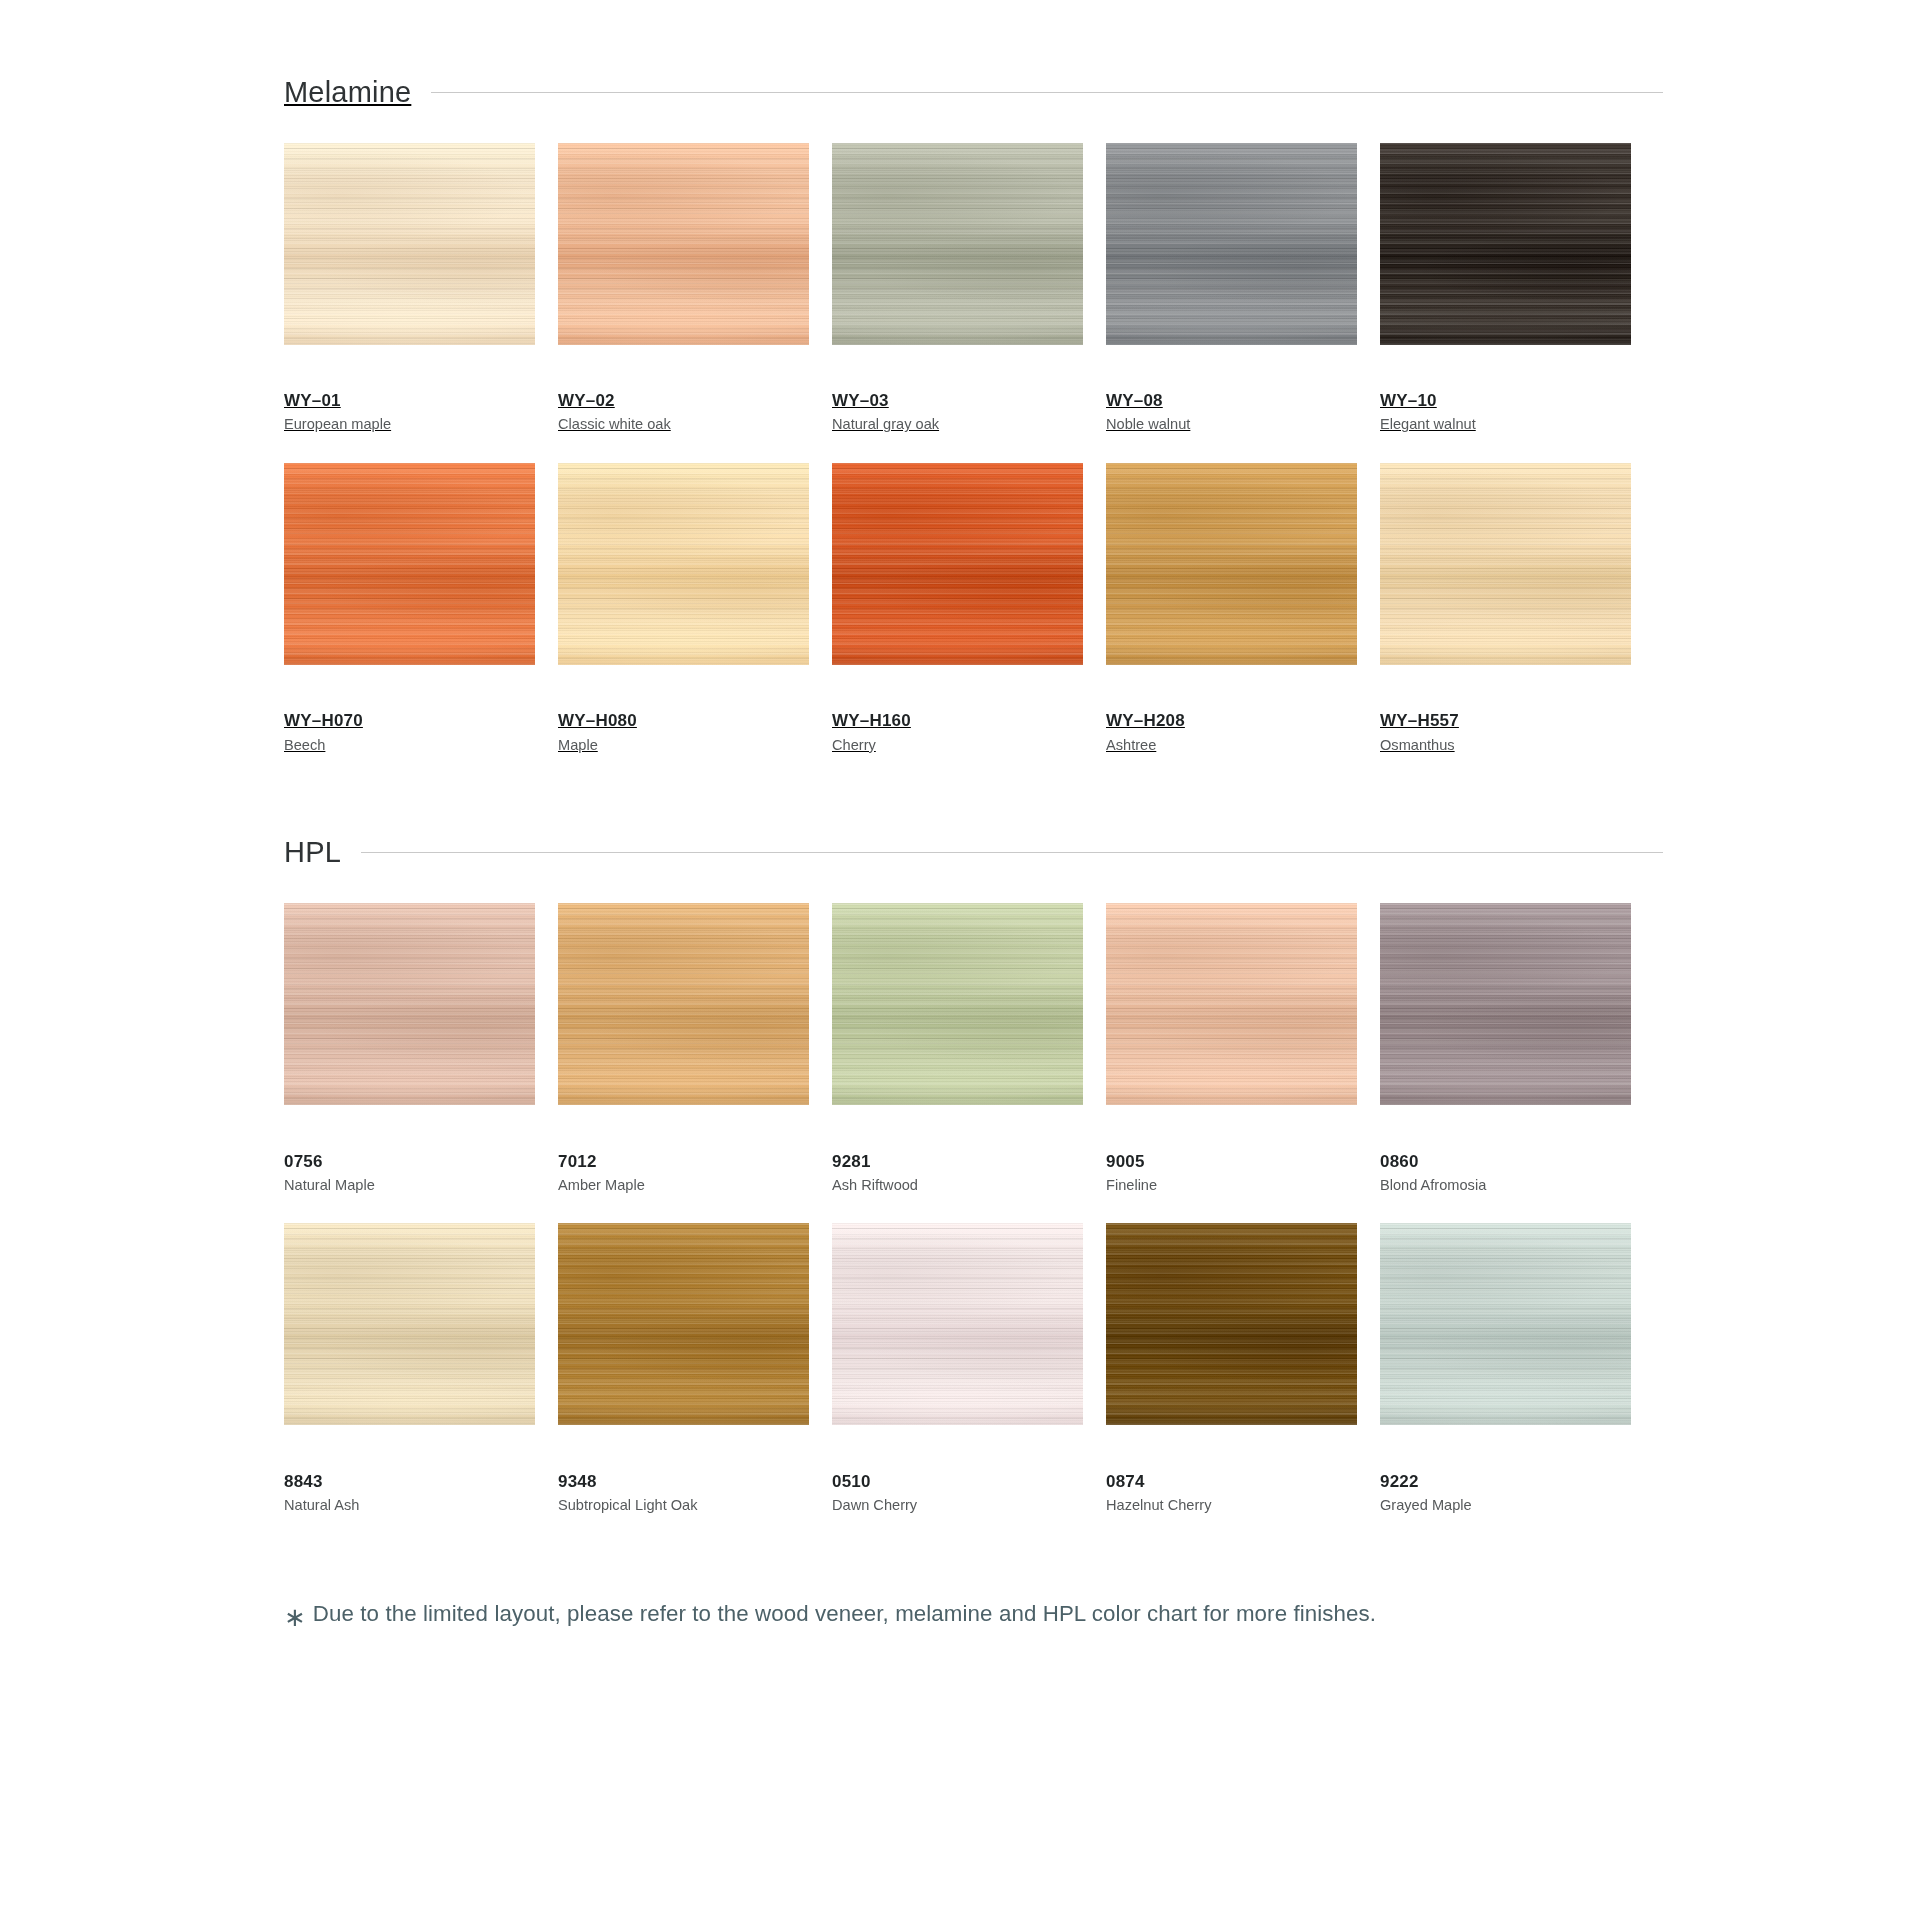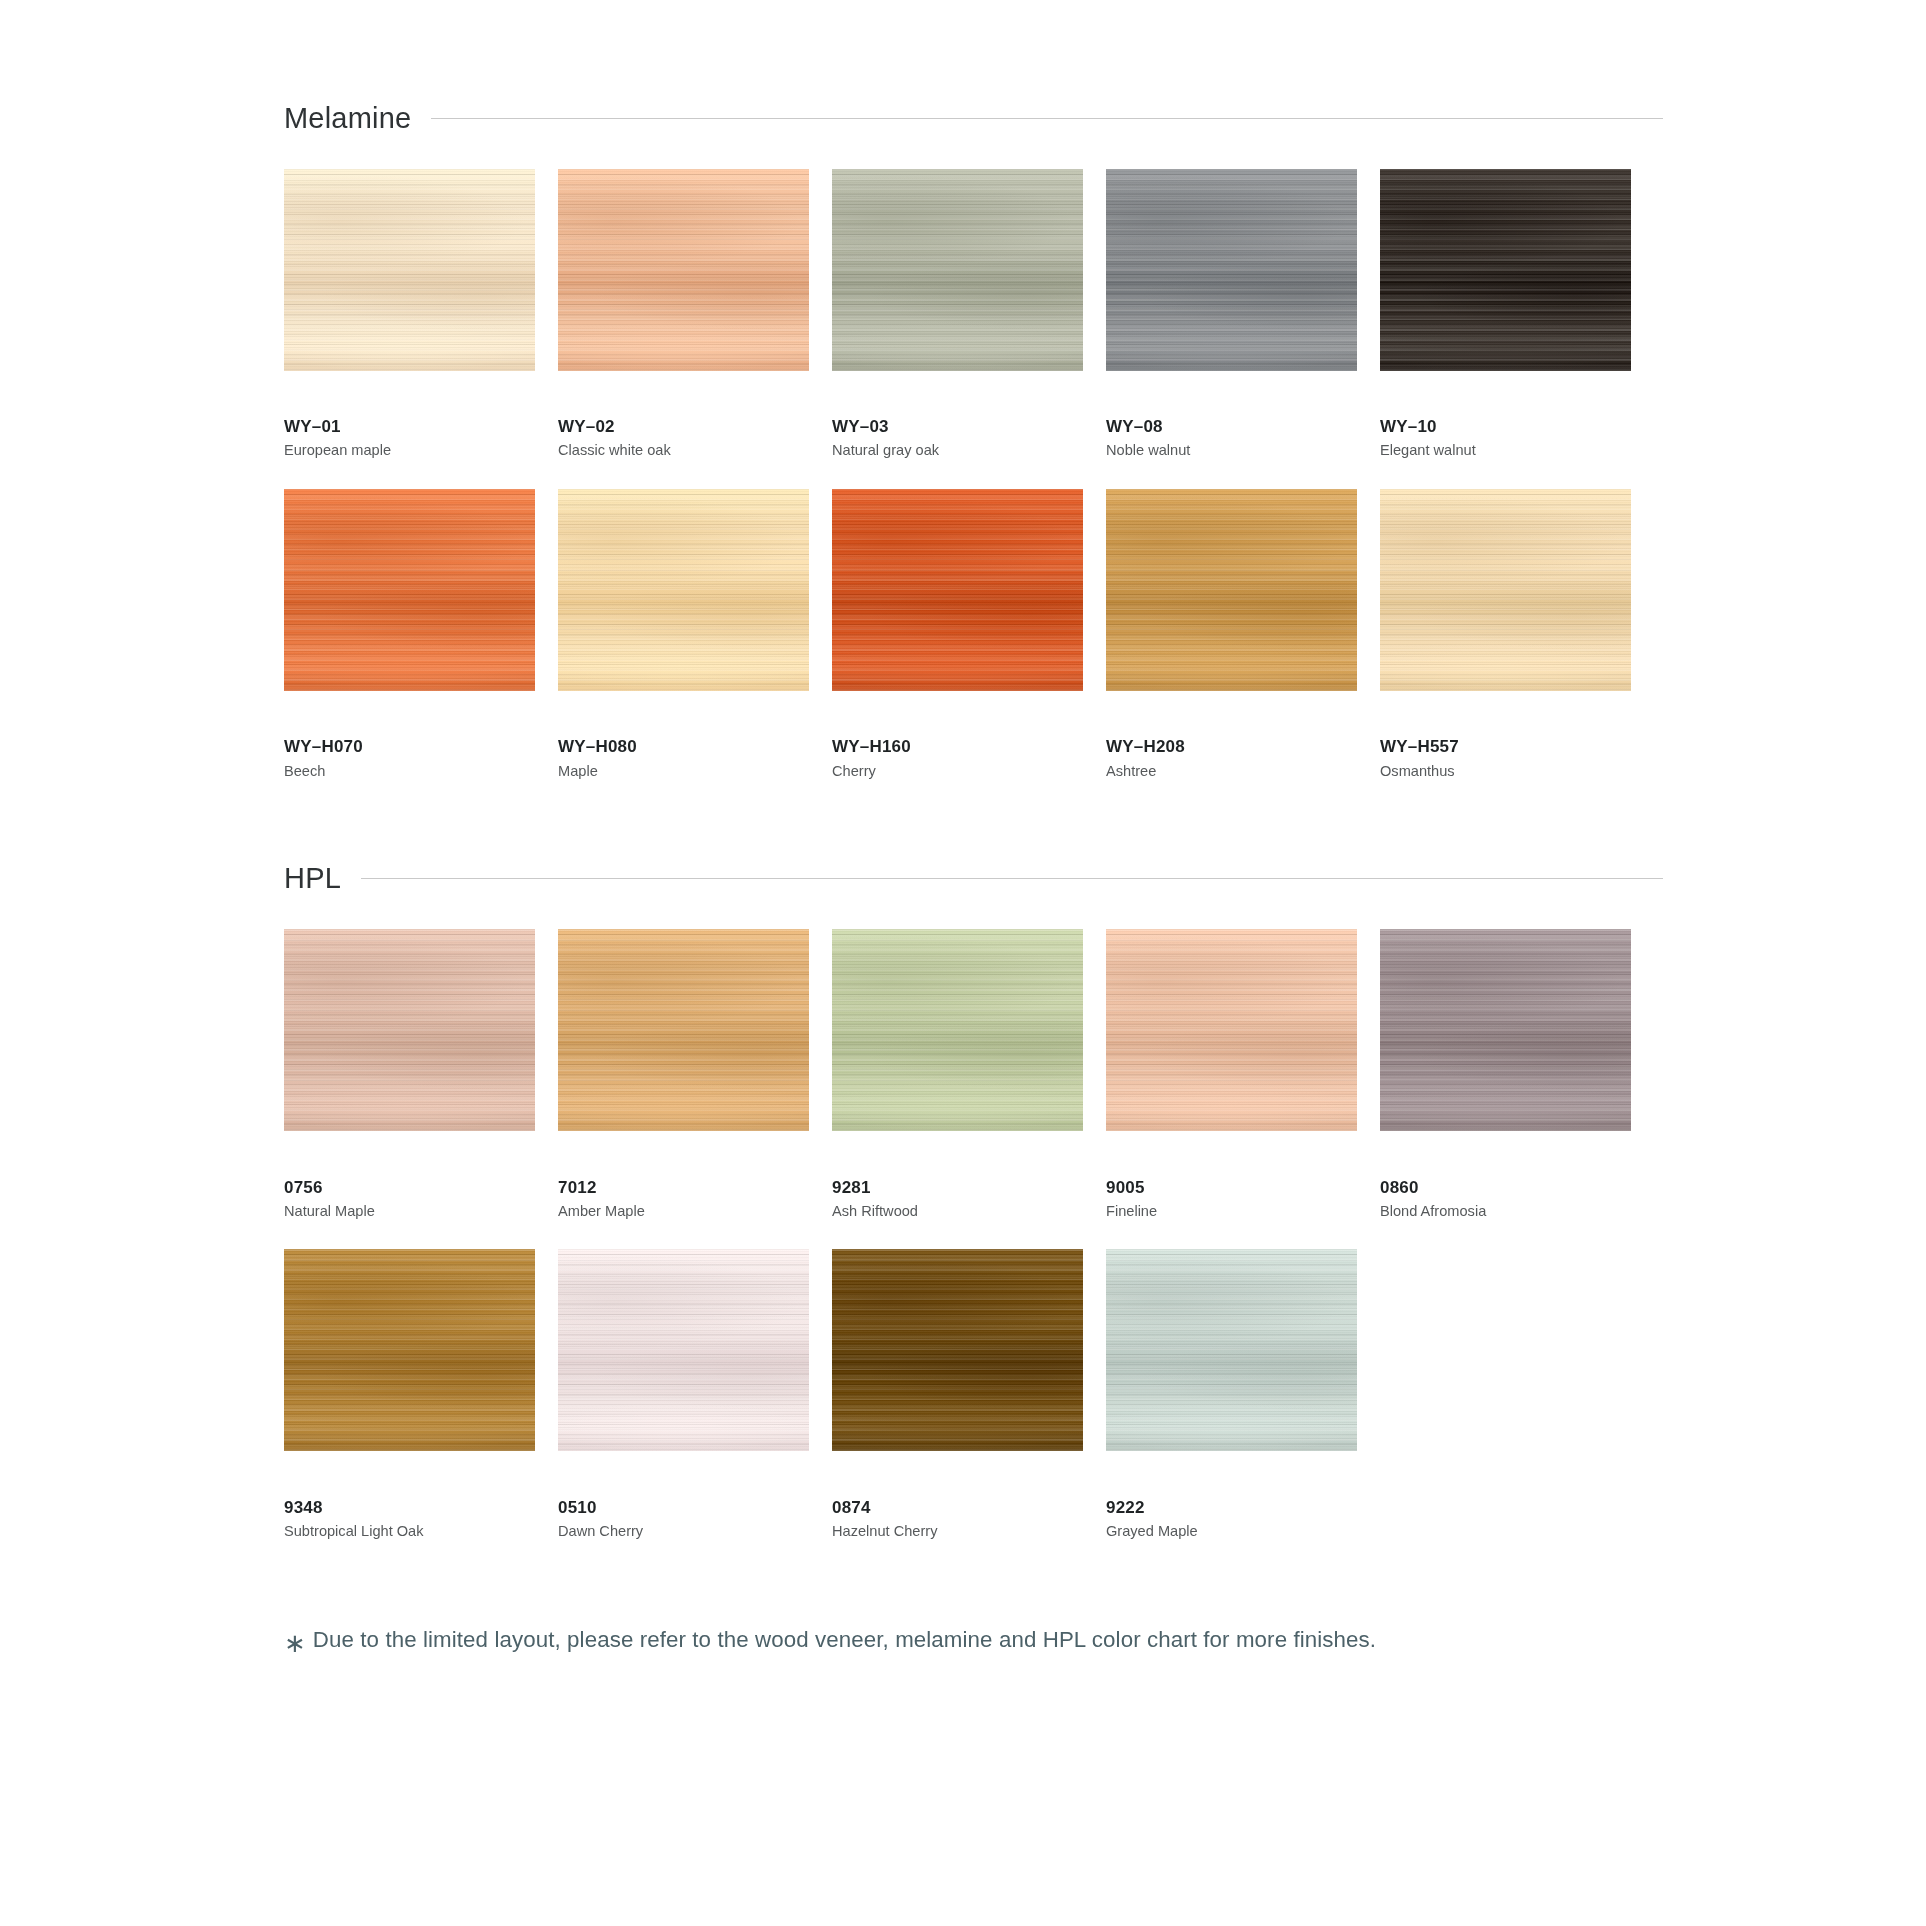--- a/index.html
+++ b/index.html
@@ -134,21 +134,21 @@
     color: #4c6168;
     letter-spacing: 0.1px;
   }
 </style>
 </head>
 <body>
 
 <div id="page">
   <div class="content">
 
-    <div class="section" style="padding-top:95px;">
+    <div class="section" style="padding-top:69px;text-decoration:underline;">
       <div class="section-head">
         <div class="section-title">Melamine</div>
         <div class="section-rule"></div>
       </div>
       <div class="grid" id="grid-melamine">
           <div class="cell">
             <div class="swatch" style="background: linear-gradient(rgb(255, 244, 215) 0%, rgb(245, 228, 199) 18%, rgb(251, 234, 205) 38%, rgb(233, 208, 173) 56%, rgb(245, 228, 199) 74%, rgb(255, 238, 209) 88%, rgb(233, 208, 173) 100%);">
               <div class="grain-a" style="background: repeating-linear-gradient(rgba(255, 255, 255, 0.16) 0px, rgba(255, 255, 255, 0.16) 1.5px, rgba(0, 0, 0, 0) 1.5px, rgba(0, 0, 0, 0) 4.6px, rgba(0, 0, 0, 0.07) 4.6px, rgba(0, 0, 0, 0.07) 6.2px, rgba(255, 255, 255, 0.07) 6.2px, rgba(255, 255, 255, 0.07) 10px);"></div>
               <div class="grain-b" style="background: radial-gradient(120% 38% at 22% 26%, rgba(219, 194, 159, 0.333) 0%, transparent 62%), radial-gradient(110% 30% at 78% 62%, rgba(219, 194, 159, 0.267) 0%, transparent 58%), radial-gradient(90% 22% at 48% 88%, rgba(255, 244, 215, 0.4) 0%, transparent 60%);"></div>
             </div>
@@ -302,20 +302,30 @@
             <div class="swatch" style="background: linear-gradient(rgb(171, 155, 158) 0%, rgb(155, 139, 142) 18%, rgb(161, 145, 148) 38%, rgb(135, 118, 120) 56%, rgb(155, 139, 142) 74%, rgb(165, 149, 152) 88%, rgb(135, 118, 120) 100%);">
               <div class="grain-a" style="background: repeating-linear-gradient(rgba(255, 255, 255, 0.16) 0px, rgba(255, 255, 255, 0.16) 1.5px, rgba(0, 0, 0, 0) 1.5px, rgba(0, 0, 0, 0) 4.6px, rgba(0, 0, 0, 0.07) 4.6px, rgba(0, 0, 0, 0.07) 6.2px, rgba(255, 255, 255, 0.07) 6.2px, rgba(255, 255, 255, 0.07) 10px);"></div>
               <div class="grain-b" style="background: radial-gradient(120% 38% at 22% 26%, rgba(121, 104, 106, 0.333) 0%, transparent 62%), radial-gradient(110% 30% at 78% 62%, rgba(121, 104, 106, 0.267) 0%, transparent 58%), radial-gradient(90% 22% at 48% 88%, rgba(171, 155, 158, 0.4) 0%, transparent 60%);"></div>
             </div>
             <div class="labels">
               <div class="code">0860</div>
               <div class="name">Blond Afromosia</div>
             </div>
           </div>
           <div class="cell">
+            <div class="swatch" style="background: linear-gradient(rgb(252, 236, 200) 0%, rgb(236, 220, 184) 18%, rgb(242, 226, 190) 38%, rgb(221, 202, 162) 56%, rgb(236, 220, 184) 74%, rgb(246, 230, 194) 88%, rgb(221, 202, 162) 100%);">
+              <div class="grain-a" style="background: repeating-linear-gradient(rgba(255, 255, 255, 0.16) 0px, rgba(255, 255, 255, 0.16) 1.5px, rgba(0, 0, 0, 0) 1.5px, rgba(0, 0, 0, 0) 4.6px, rgba(0, 0, 0, 0.07) 4.6px, rgba(0, 0, 0, 0.07) 6.2px, rgba(255, 255, 255, 0.07) 6.2px, rgba(255, 255, 255, 0.07) 10px);"></div>
+              <div class="grain-b" style="background: radial-gradient(120% 38% at 22% 26%, rgba(207, 188, 148, 0.333) 0%, transparent 62%), radial-gradient(110% 30% at 78% 62%, rgba(207, 188, 148, 0.267) 0%, transparent 58%), radial-gradient(90% 22% at 48% 88%, rgba(252, 236, 200, 0.4) 0%, transparent 60%);"></div>
+            </div>
+            <div class="labels">
+              <div class="code">8843</div>
+              <div class="name">Natural Ash</div>
+            </div>
+          </div>
+          <div class="cell">
             <div class="swatch" style="background: linear-gradient(rgb(190, 140, 60) 0%, rgb(174, 124, 44) 18%, rgb(180, 130, 50) 38%, rgb(152, 104, 29) 56%, rgb(174, 124, 44) 74%, rgb(184, 134, 54) 88%, rgb(152, 104, 29) 100%);">
               <div class="grain-a" style="background: repeating-linear-gradient(rgba(255, 255, 255, 0.16) 0px, rgba(255, 255, 255, 0.16) 1.5px, rgba(0, 0, 0, 0) 1.5px, rgba(0, 0, 0, 0) 4.6px, rgba(0, 0, 0, 0.07) 4.6px, rgba(0, 0, 0, 0.07) 6.2px, rgba(255, 255, 255, 0.07) 6.2px, rgba(255, 255, 255, 0.07) 10px);"></div>
               <div class="grain-b" style="background: radial-gradient(120% 38% at 22% 26%, rgba(138, 90, 15, 0.333) 0%, transparent 62%), radial-gradient(110% 30% at 78% 62%, rgba(138, 90, 15, 0.267) 0%, transparent 58%), radial-gradient(90% 22% at 48% 88%, rgba(190, 140, 60, 0.4) 0%, transparent 60%);"></div>
             </div>
             <div class="labels">
               <div class="code">9348</div>
               <div class="name">Subtropical Light Oak</div>
             </div>
           </div>
           <div class="cell">

